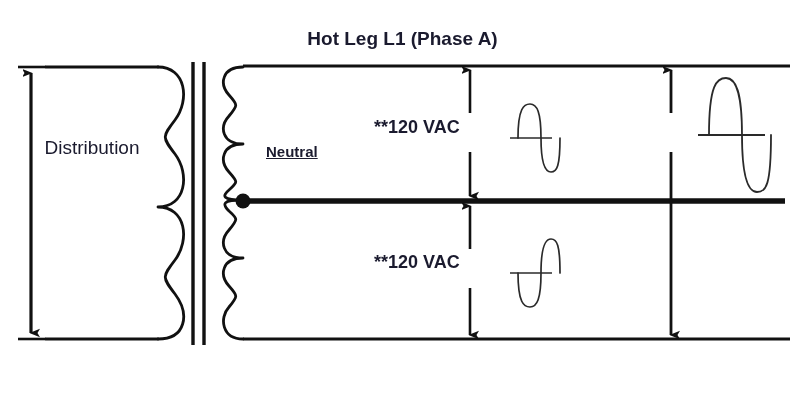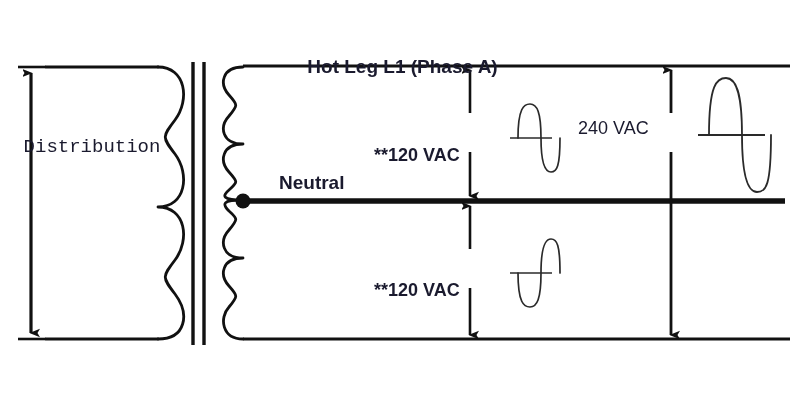--- a/index.html
+++ b/index.html
@@ -26,48 +26,47 @@
     height: 412px;
   }
   .lbl {
     position: absolute;
     color: #1a1a2e;
     white-space: nowrap;
     line-height: 1.12;
   }
   .lbl-bold {
     font-weight: bold;
-    margin-top: 28px;
   }
   #label-hot-l1 {
     left: 0;
     top: 28px;
     width: 805px;
     text-align: center;
     font-size: 19px;
   }
   #label-hot-l2 {
     left: 0;
     top: 339px;
     width: 805px;
     text-align: center;
     font-size: 19px;
   }
   #label-neutral {
-    left: 279px;
+    left: 266px;
     top: 144px;
-    font-size: 19px;
+    font-size: 15px;
+    text-decoration: underline;
   }
   #label-distribution {
     left: 12px;
     top: 137px;
     width: 160px;
     text-align: center;
     font-size: 19px;
-    font-family: Liberation Mono, monospace;
   }
   #label-120-top {
     left: 374px;
     top: 117px;
     font-size: 18px;
   }
   #label-120-bottom {
     left: 374px;
     top: 252px;
     font-size: 18px;
@@ -199,15 +198,14 @@
   <div class="lbl lbl-bold" id="label-neutral">Neutral</div>
 
   <div class="lbl" id="label-distribution">
     <div>Distribution</div>
   </div>
 
   <div class="lbl lbl-bold" id="label-120-top">**120 VAC</div>
 
   <div class="lbl lbl-bold" id="label-120-bottom">**120 VAC</div>
 
-  <div class="lbl" id="label-240">240 VAC</div>
 
 </div>
 
 </body></html>

